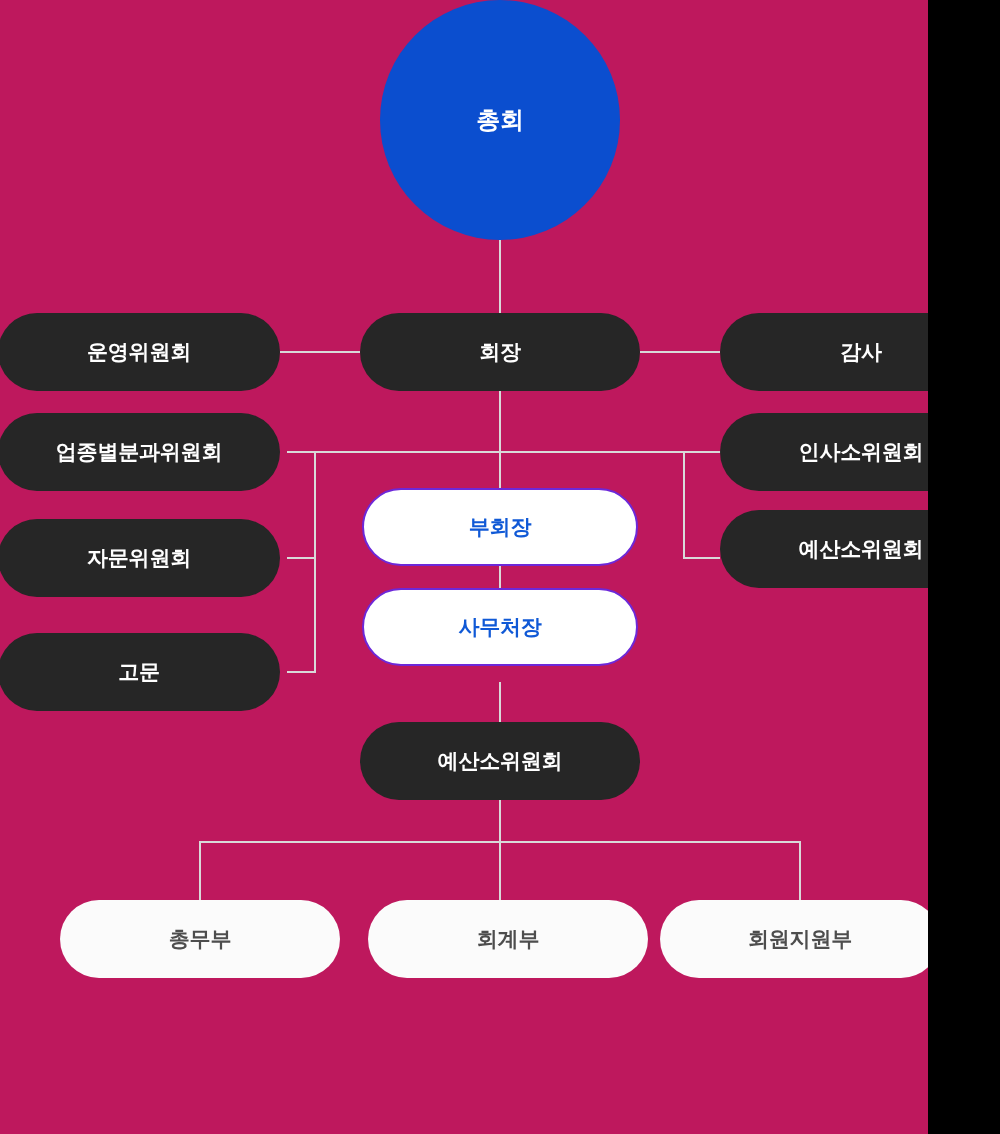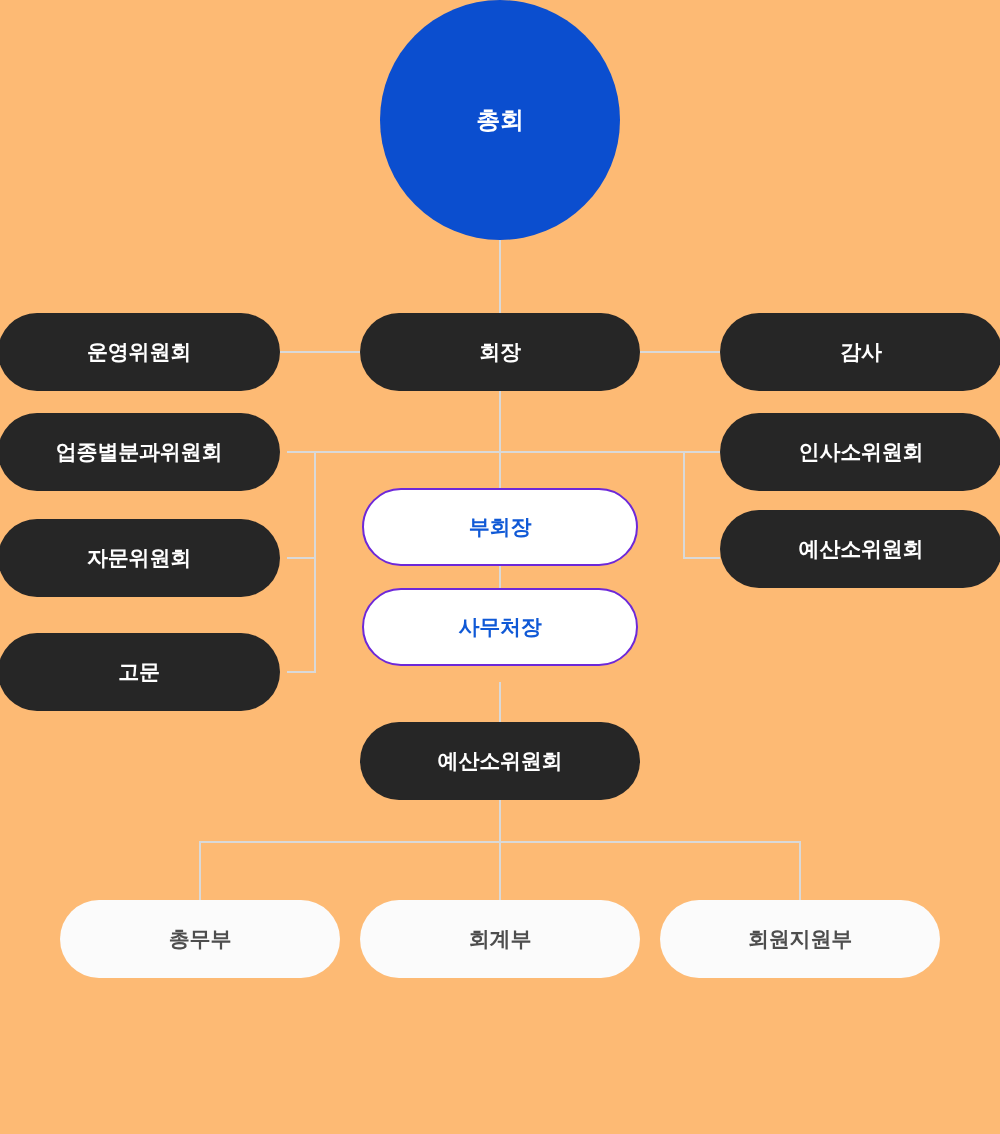--- a/index.html
+++ b/index.html
@@ -5,23 +5,23 @@
   html, body {
     margin: 0;
     padding: 0;
     background: #000000;
   }
   body {
     font-family: "Liberation Sans", "DejaVu Sans", sans-serif;
   }
   #chart-root {
     position: relative;
-    width: 1000px;
+    width: 928px;
     height: 1134px;
-    background: #fdba74;
+    background: #be185d;
     overflow: hidden;
   }
 
   
   .line {
     position: absolute;
     background: #d9d9d9;
   }
   .line-v { width: 2px; }
   .line-h { height: 2px; }
@@ -92,21 +92,21 @@
 
   #advisory      { left:  -2px; top: 519px; width: 282px; height:  78px; }
   #budget-sub    { left: 720px; top: 510px; width: 282px; height:  78px; }
   #secretary-gen { left: 362px; top: 588px; width: 276px; height:  78px; }
 
   #counselor     { left:  -2px; top: 633px; width: 282px; height:  78px; }
 
   #planning      { left: 360px; top: 722px; width: 280px; height:  78px; }
 
   #general-aff   { left:  60px; top: 900px; width: 280px; height:  78px; }
-  #accounting    { left: 360px; top: 900px; width: 280px; height:  78px; }
+  #accounting    { left: 368px; top: 900px; width: 280px; height:  78px; }
   #member-supp   { left: 660px; top: 900px; width: 280px; height:  78px; }
 
   #phone         { left: 290px; top:1058px; width: 420px; height:  68px; }
 </style>
 </head>
 <body>
 
 <div id="chart-root">
 
   <div class="line line-v" style="left:499px; top:240px; height:73px;"></div>

